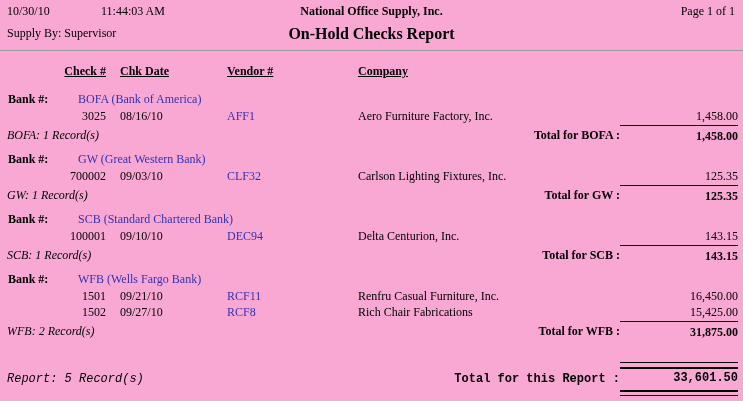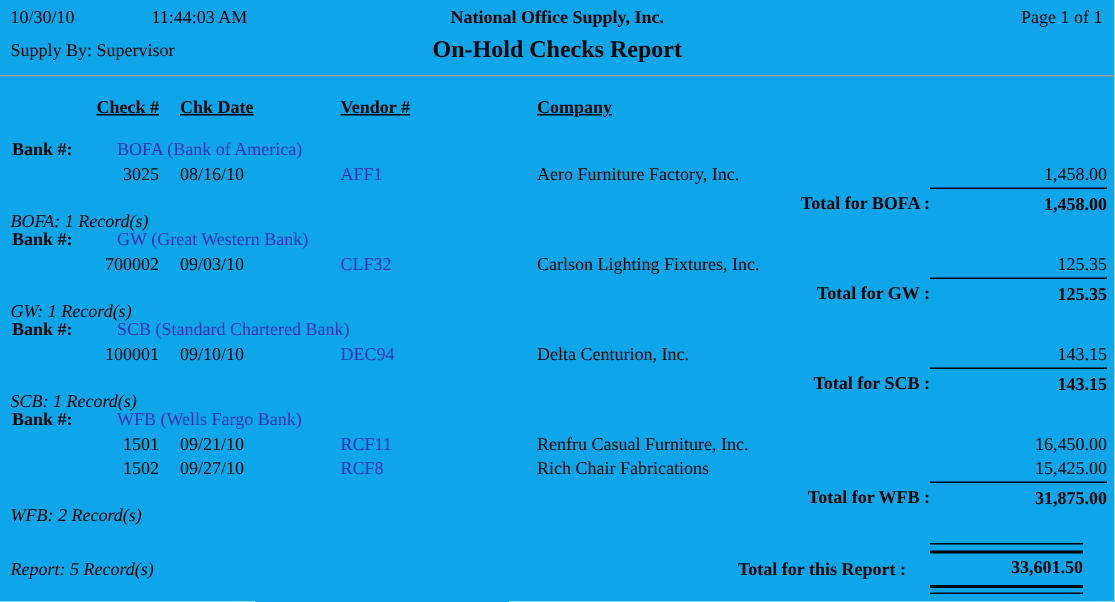--- a/index.html
+++ b/index.html
@@ -4,21 +4,21 @@
 <style>
   html, body {
     margin: 0;
     padding: 0;
     background: #ffffff;
   }
   .page {
     position: relative;
     width: 743px;
     height: 401px;
-    background: #0ea5e9;
+    background: #f9a8d4;
     font-family: "Liberation Serif", serif;
     font-size: 12px;
     color: #000000;
     overflow: hidden;
   }
   
   .h-date    { position: absolute; left: 7px;  top: 4px; }
   .h-time    { position: absolute; left: 75px; top: 4px; margin-left: 26px; }
   .h-company { position: absolute; left: 0; right: 0; top: 4px; text-align: center; font-weight: bold; }
   .h-page    { position: absolute; right: 8px; top: 4px; }
@@ -40,27 +40,27 @@
   
   #report-body { position: absolute; top: 85px; left: 0; right: 0; }
   .group      { margin-top: 7px; }
   .bank-row   { position: relative; height: 17px; }
   .bank-label { position: absolute; left: 8px; font-weight: bold; }
   .bank-name  { position: absolute; left: 78px; color: var(--link-blue, #3232b0); cursor: pointer; }
   .detail-row { position: relative; height: 16px; }
   .link       { color: var(--link-blue, #3232b0); cursor: pointer; }
 
   .total-row  { position: relative; height: 20px; }
-  .g-count    { position: absolute; left: 7px; top: 15px; font-style: italic; white-space: nowrap; font-family: Liberation Serif, serif; }
+  .g-count    { position: absolute; left: 7px; top: 3px; font-style: italic; white-space: nowrap; font-family: Liberation Serif, serif; }
   .g-label    { position: absolute; right: 123px; top: 3px; font-weight: bold; white-space: nowrap; }
   .g-amt      { position: absolute; right: 5px; top: 0; width: 118px; text-align: right;
                 font-weight: bold; border-top: 1px solid #000; padding-top: 3px; }
 
   
-  .footer      { position: absolute; top: 362px; left: 0; right: 16px; height: 38px; }
+  .footer      { position: absolute; top: 362px; left: 0; right: 0; height: 38px; font-family: Liberation Mono, monospace; }
   .rule-top    { position: absolute; left: 620px; right: 5px; top: 0; height: 4px;
                  border-top: 1px solid #000; border-bottom: 2px solid #000; }
   .f-count     { position: absolute; left: 7px; top: 10px; font-style: italic; white-space: nowrap; }
   .f-label     { position: absolute; right: 123px; top: 10px; font-weight: bold; white-space: nowrap; }
   .f-amt       { position: absolute; right: 5px; top: 9px; width: 118px; text-align: right; font-weight: bold; }
   .rule-bottom { position: absolute; left: 620px; right: 5px; top: 28px; height: 3px;
                  border-top: 2px solid #000; border-bottom: 1px solid #000; }
 </style>
 </head>
 <body>

